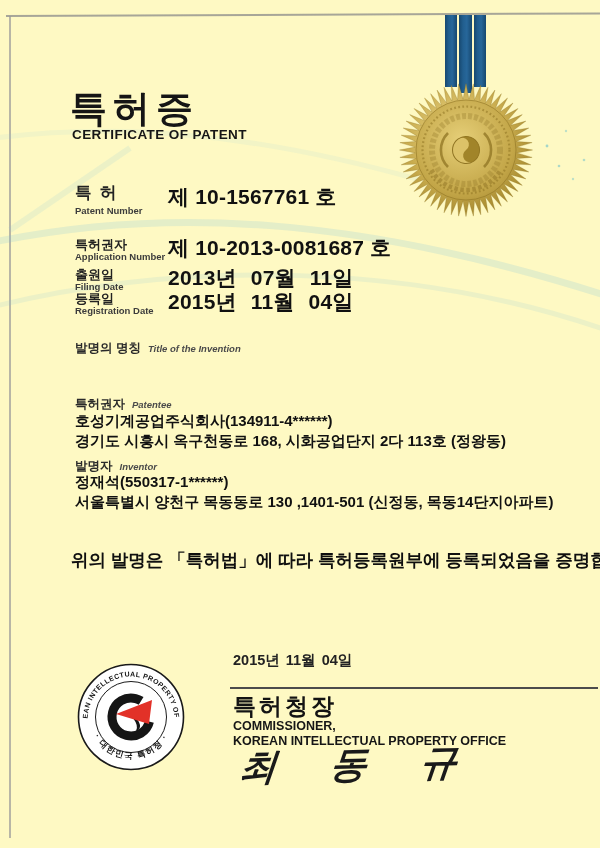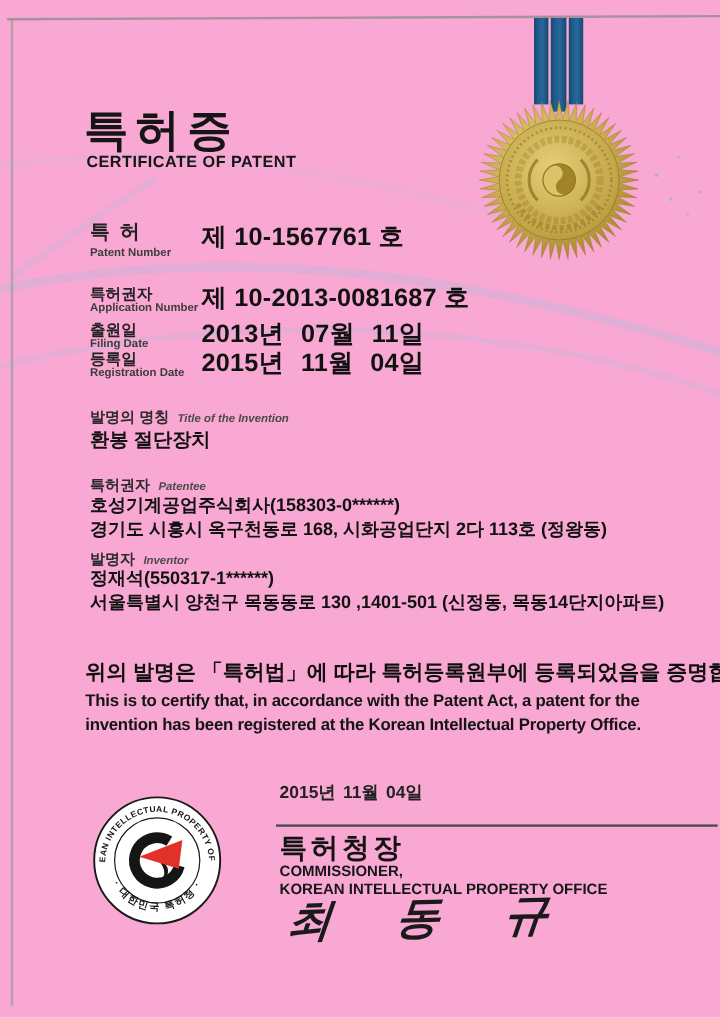--- a/index.html
+++ b/index.html
@@ -1,18 +1,18 @@
 <!DOCTYPE html>
 <html><head>
 <meta charset="utf-8">
 <style>
   html,body{margin:0;padding:0;background:#e8e8e8;}
   .page{
     position:relative; width:600px; height:848px; margin:0 auto;
-    background:#f9a8d4; overflow:hidden;
+    background:#fef9c3; overflow:hidden;
     font-family:"Liberation Sans","DejaVu Sans",sans-serif;
     color:#1c1c1c;
   }
   .abs{position:absolute;}
   
   .scan-top{left:6px;top:15px;width:594px;height:2px;background:#8a8a8a;opacity:.75;transform:rotate(-0.25deg);transform-origin:left center;}
   .scan-left{left:9px;top:16px;width:1.5px;height:822px;background:#9a9a9a;opacity:.7;}
   
   .title-ko{left:70px;top:84px;font-size:37px;font-weight:bold;letter-spacing:6px;color:#151515;}
   .title-en{left:72px;top:127px;font-size:13.5px;font-weight:bold;letter-spacing:.4px;color:#161616;}
@@ -112,36 +112,34 @@
   <div class="abs lbl-en" style="left:75px;top:281px">Filing Date</div>
   <div class="abs val date-val" style="left:168px;top:264px">2013년  07월  11일</div>
 
   <div class="abs lbl-ko sm" style="left:75px;top:290px">등록일</div>
   <div class="abs lbl-en" style="left:75px;top:305px">Registration Date</div>
   <div class="abs val date-val" style="left:168px;top:288px">2015년  11월  04일</div>
 
   <div class="abs sec-label" style="left:75px;top:340px">
     <span>발명의 명칭</span><span class="en">Title of the Invention</span>
   </div>
-  <div class="abs sec-text" style="left:75px;top:357px;font-size:16px">환봉 절단장치</div>
 
   <div class="abs sec-label" style="left:75px;top:396px">
     <span>특허권자</span><span class="en">Patentee</span>
   </div>
-  <div class="abs sec-text" style="left:75px;top:412px">호성기계공업주식회사(158303-0******)</div>
+  <div class="abs sec-text" style="left:75px;top:412px">호성기계공업주식회사(134911-4******)</div>
   <div class="abs sec-text" style="left:75px;top:432px">경기도 시흥시 옥구천동로 168, 시화공업단지 2다 113호 (정왕동)</div>
 
   <div class="abs sec-label" style="left:75px;top:458px">
     <span>발명자</span><span class="en">Inventor</span>
   </div>
   <div class="abs sec-text" style="left:75px;top:473px">정재석(550317-1******)</div>
   <div class="abs sec-text" style="left:75px;top:493px">서울특별시 양천구 목동동로 130 ,1401-501 (신정동, 목동14단지아파트)</div>
 
   <div class="abs stmt-ko">위의 발명은 「특허법」에 따라 특허등록원부에 등록되었음을 증명합니다.</div>
-  <div class="abs stmt-en">This is to certify that, in accordance with the Patent Act, a patent for the invention has been registered at the Korean Intellectual Property Office.</div>
 
   <svg class="abs" style="left:76px;top:662px" width="110" height="110" viewBox="0 0 110 110">
     <circle cx="55" cy="55" r="52.5" fill="#ffffff" stroke="#1a1a1a" stroke-width="1.6"></circle>
     <circle cx="55" cy="55" r="35.5" fill="none" stroke="#1a1a1a" stroke-width="1"></circle>
     <defs>
       <path id="arcTop" d="M 11.5,58 A 43.5,43.5 0 1 1 98.5,58" fill="none"></path>
       <path id="arcBottom" d="M 15,66 A 41.5,41.5 0 0 0 95,66" fill="none"></path>
     </defs>
     <text font-size="7" font-weight="bold" fill="#141414" letter-spacing="0.4" font-family="Liberation Sans,sans-serif">
       <textPath href="#arcTop" startOffset="50%" text-anchor="middle">KOREAN INTELLECTUAL PROPERTY OFFICE</textPath>

